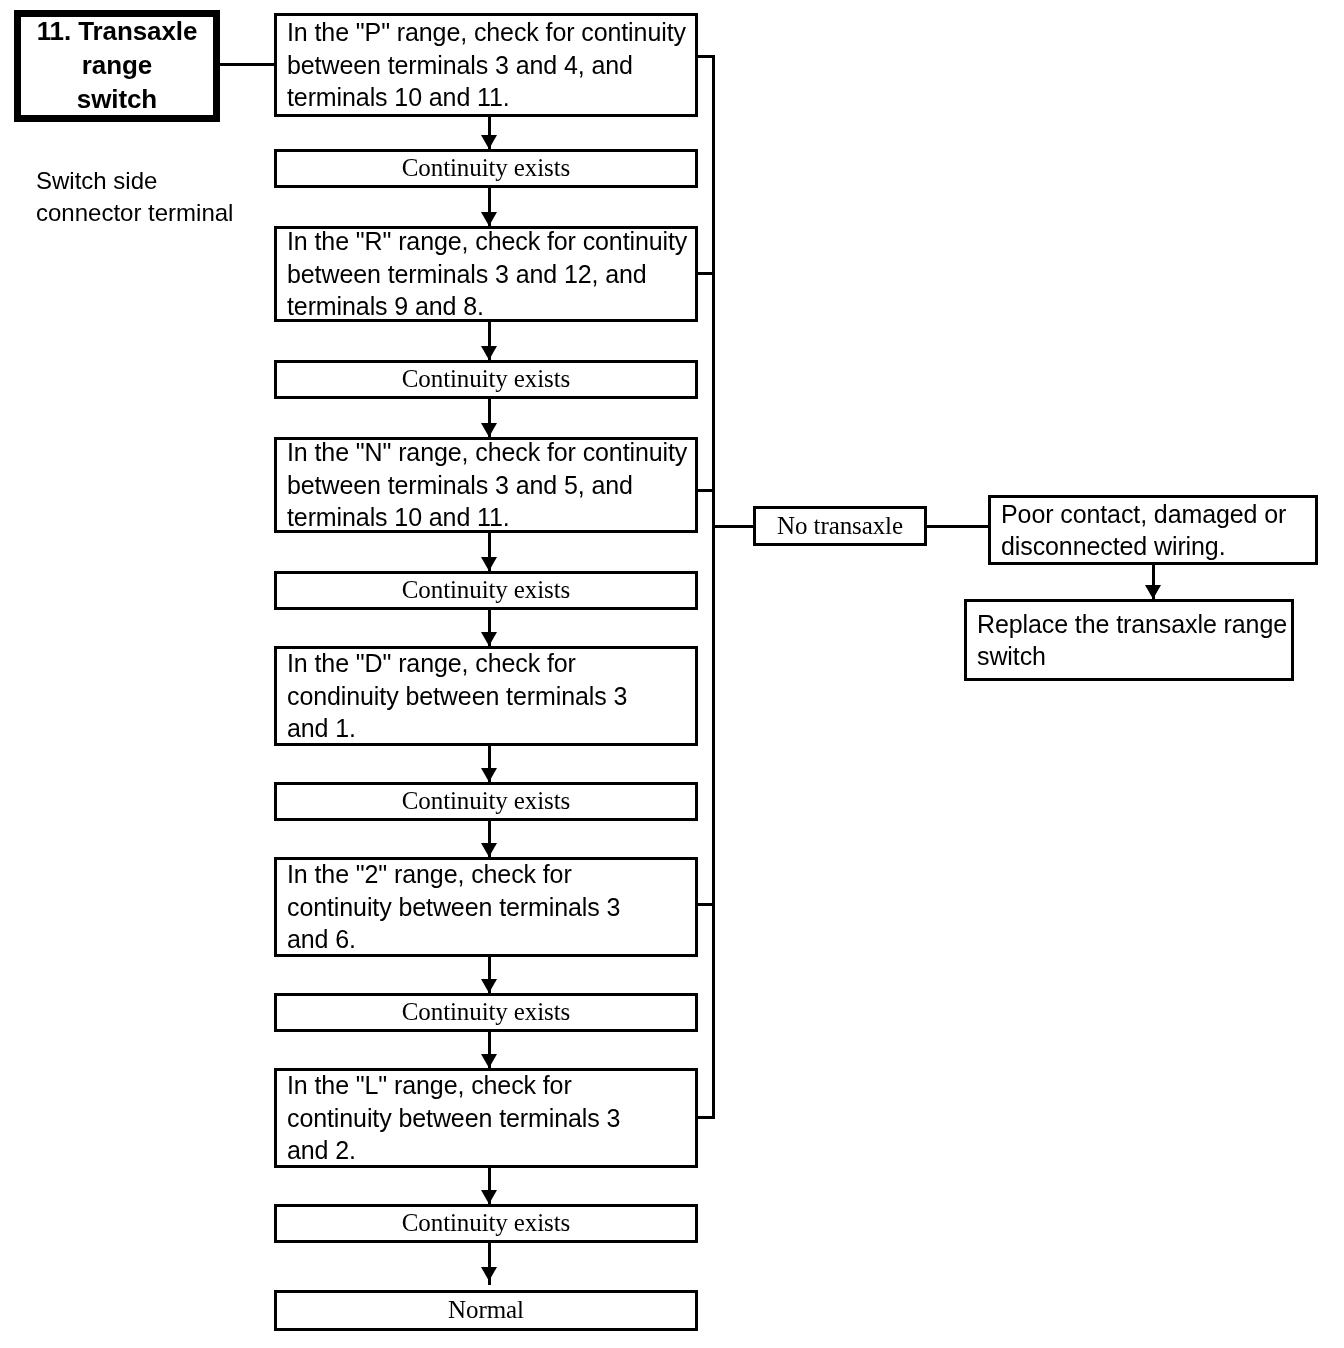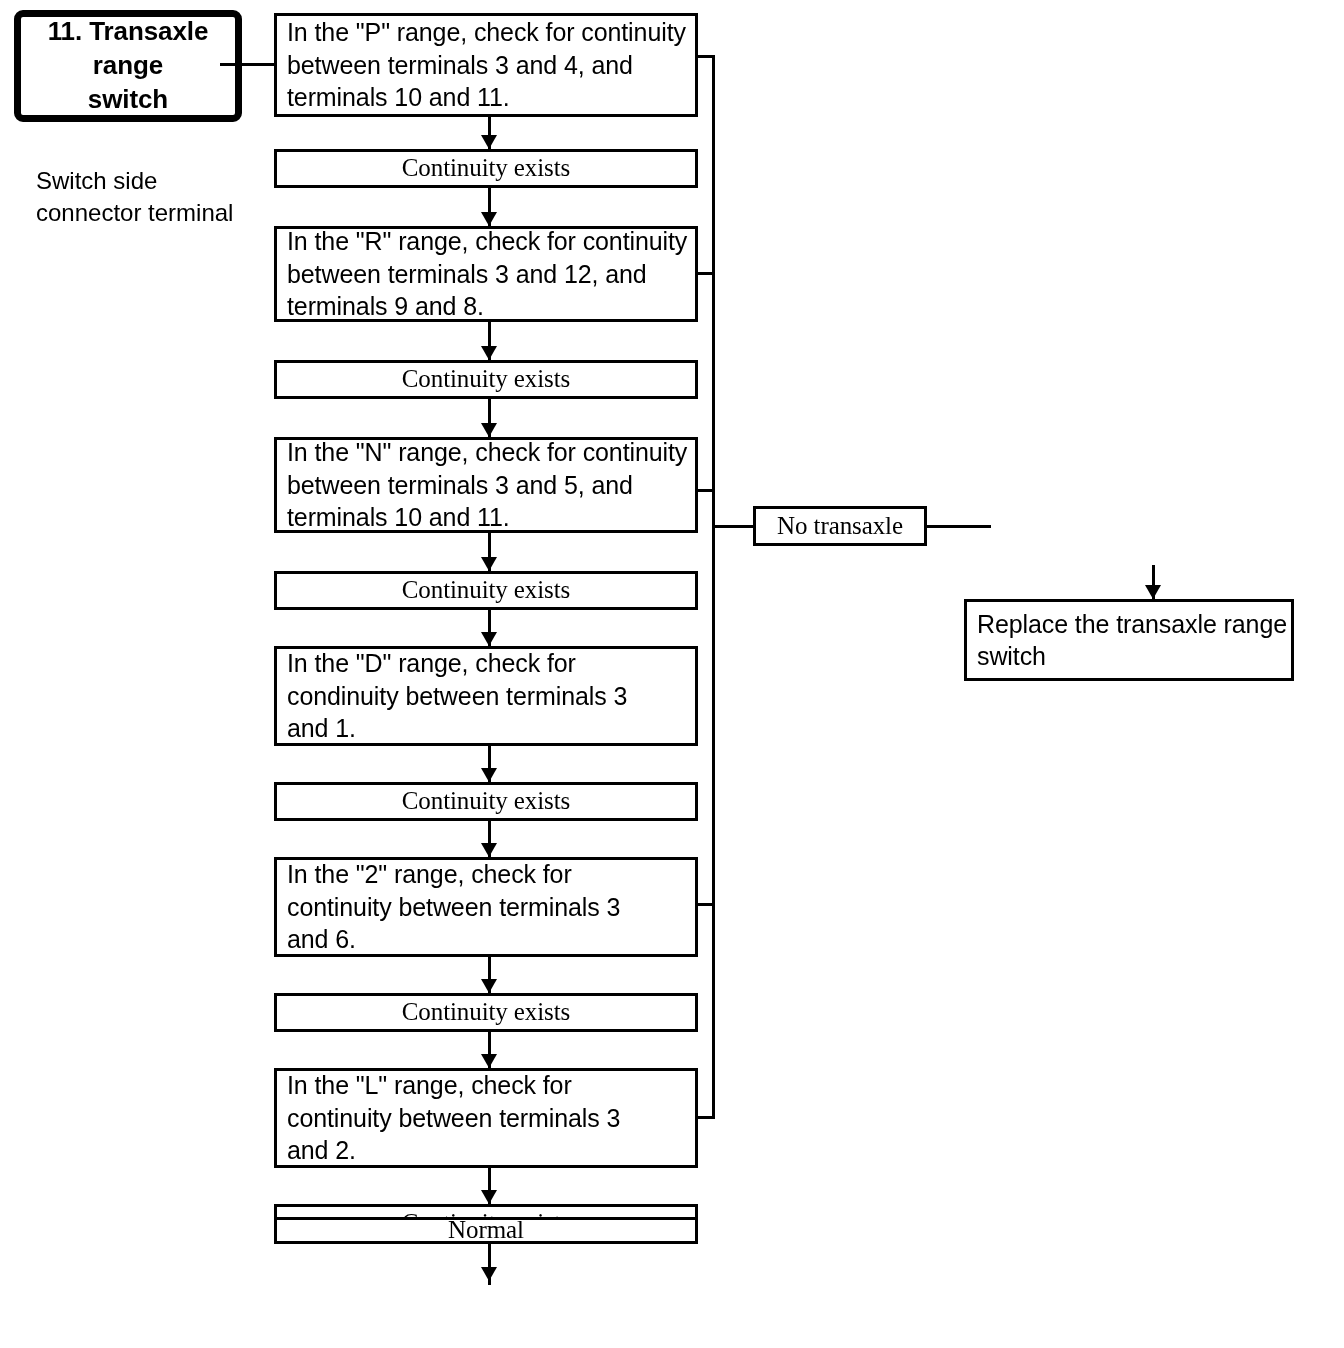--- a/index.html
+++ b/index.html
@@ -84,21 +84,21 @@
     border-left: 8px solid transparent;
     border-right: 8px solid transparent;
     border-top: 14px solid #000000;
   }
 </style>
 </head>
 <body>
 
 <div id="canvas">
 
-  <div class="node thick header-box" style="left:14px; top:10px; width:228px; height:112px;border-radius:9px;">
+  <div class="node thick header-box" style="left:14px; top:10px; width:206px; height:112px;">
     <span class="node-text">11. Transaxle
 range
 switch</span>
   </div>
 
   <div class="caption" style="left:16px; top:165px; width:240px;margin-left:20px;">Switch side
 connector terminal</div>
 
   <div class="hline" style="left:220px; top:63px; width:56px;"></div>
 
@@ -179,40 +179,44 @@
   </div>
   <div class="vline" style="left:488px; top:1168px; height:36px;"></div>
   <div class="arrow-down" style="left:481px; top:1190px;"></div>
 
   <div class="node center-text" style="left:274px; top:1204px; width:424px; height:39px;">
     <span class="node-text">Continuity exists</span>
   </div>
   <div class="vline" style="left:488px; top:1243px; height:42px;"></div>
   <div class="arrow-down" style="left:481px; top:1267px;"></div>
 
-  <div class="node center-text" style="left:274px; top:1217px; width:424px; height:27px;">
+  <div class="node center-text" style="left:274px; top:1290px; width:424px; height:41px;">
     <span class="node-text">Normal</span>
   </div>
 
   <div class="hline" style="left:695px; top:55px; width:20px;"></div>
   <div class="hline" style="left:695px; top:272px; width:20px;"></div>
   <div class="hline" style="left:695px; top:489px; width:20px;"></div>
   <div class="hline" style="left:695px; top:903px; width:20px;"></div>
   <div class="hline" style="left:695px; top:1116px; width:20px;"></div>
 
   <div class="vline" style="left:712px; top:55px; height:1064px;"></div>
 
   <div class="hline" style="left:712px; top:525px; width:44px;"></div>
 
   <div class="node center-text" style="left:753px; top:506px; width:174px; height:40px;">
     <span class="node-text">No transaxle</span>
   </div>
 
   <div class="hline" style="left:927px; top:525px; width:64px;"></div>
 
+  <div class="node left-text" style="left:988px; top:495px; width:330px; height:70px;">
+    <span class="node-text">Poor contact, damaged or
+disconnected wiring.</span>
+  </div>
 
   <div class="vline" style="left:1152px; top:565px; height:35px;"></div>
   <div class="arrow-down" style="left:1145px; top:585px;"></div>
 
   <div class="node left-text" style="left:952px; top:599px; width:330px; height:82px;margin-left:12px;">
     <span class="node-text">Replace the transaxle range
 switch</span>
   </div>
 
 </div>

